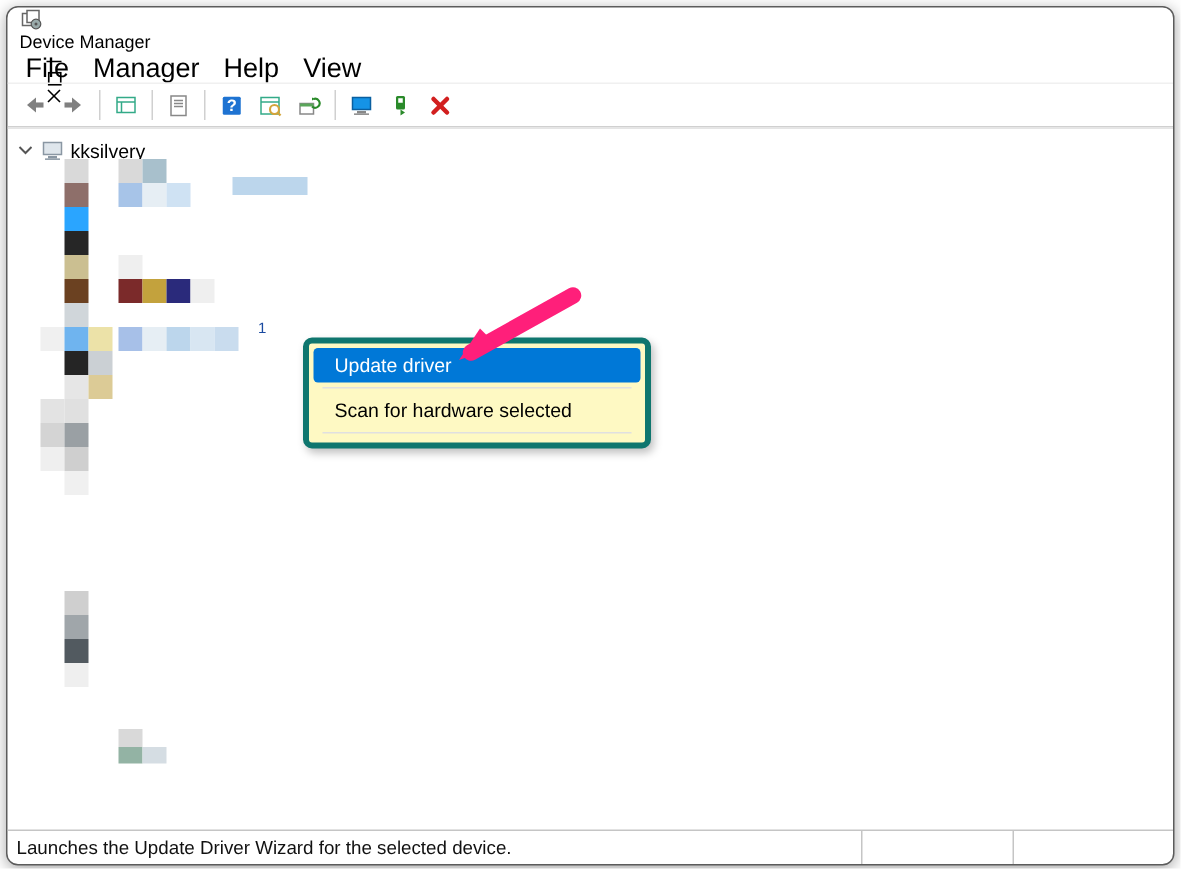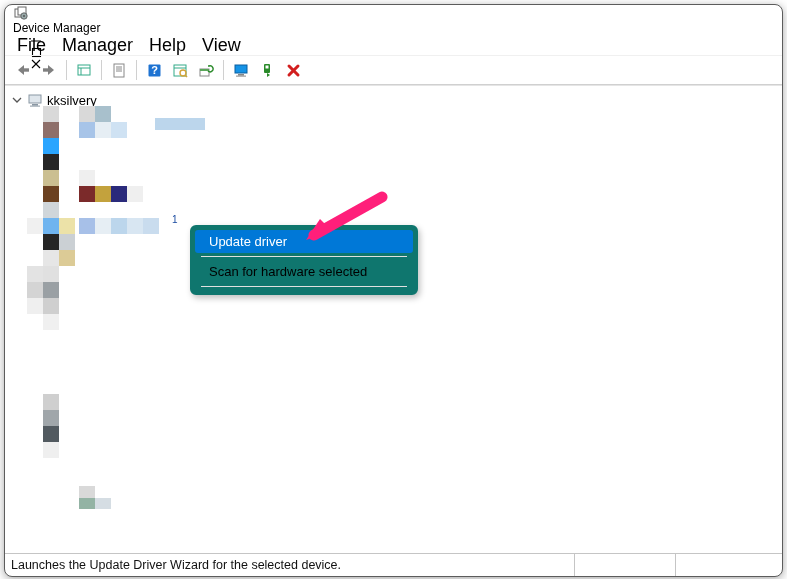--- a/index.html
+++ b/index.html
@@ -23,21 +23,21 @@
 .tbtn{width:24px;height:24px;display:flex;align-items:center;justify-content:center;cursor:pointer;border-radius:3px;}
 .tbar-sep{width:1px;height:20px;background:#d0d0d0;margin:0 3px;}
 
 
 .content{flex:1;overflow:hidden;padding:6px 6px 0 6px;border-top:1px solid #e5e5e5;position:relative;}
 .tree-root{display:flex;align-items:center;font-size:13px;}
 .tree-caret{width:12px;height:12px;margin-right:2px;}
 .tree-pc-icon{width:16px;height:16px;margin:0 4px 0 2px;}
 
 
-.ctxmenu{position:absolute;left:185px;top:224px;width:218px;background:#0f766e;border:2px solid #0f766e;box-shadow:2px 3px 6px rgba(0,0,0,0.25);border-radius:6px;padding:3px 3px;}
+.ctxmenu{position:absolute;left:197px;top:224px;width:218px;background:#fef9c3;border:4px solid #0f766e;box-shadow:2px 3px 6px rgba(0,0,0,0.25);border-radius:6px;padding:3px 3px;}
 .ctxitem{height:23px;display:flex;align-items:center;padding:0 14px;font-size:13px;cursor:pointer;border-radius:3px;}
 .ctxitem.hl{background:#0078d7;color:#fff;}
 .ctxsep{height:1px;background:#e0e0e0;margin:3px 6px;}
 .ctxitem.bold{font-weight:600;}
 
 
 .arrow-anno{position:absolute;pointer-events:none;}
 
 
 .statusbar{height:22px;border-top:1px solid #c5c5c5;display:flex;align-items:center;padding:0 6px;font-size:12.5px;color:#111;margin-top:44px;}

